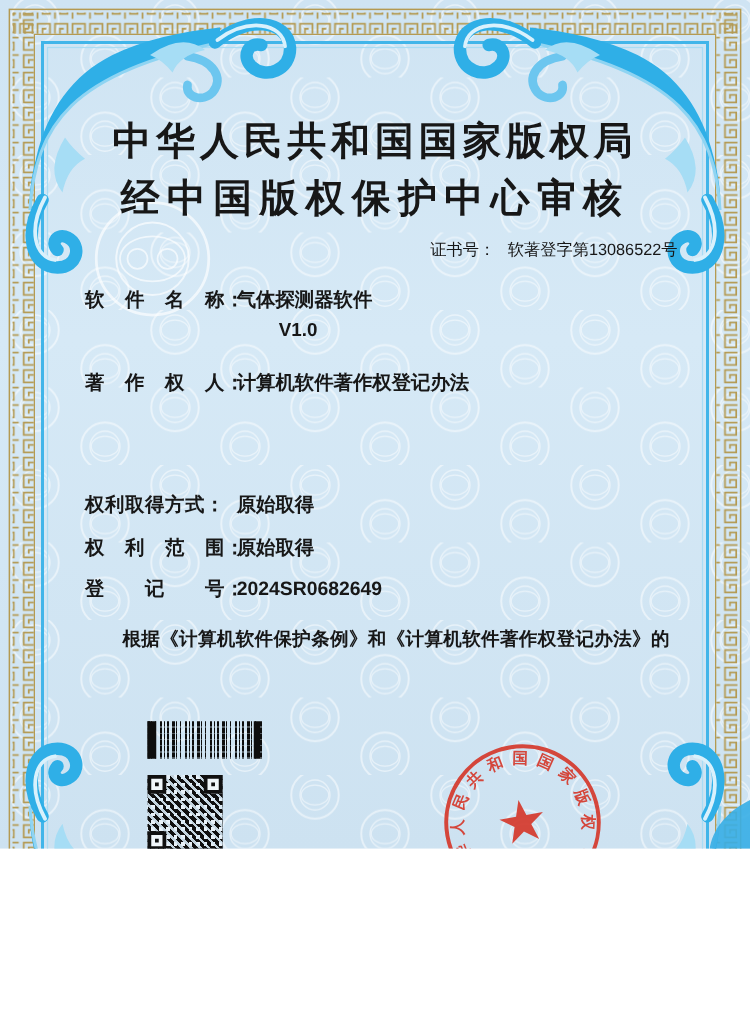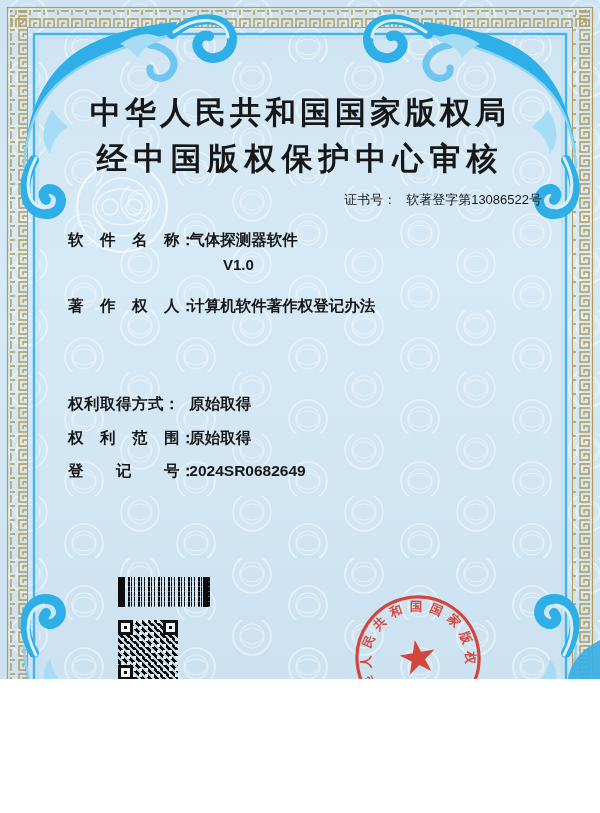--- a/index.html
+++ b/index.html
@@ -141,20 +141,21 @@
   <div class="abs field" style="top:428px;">
     <span class="flabel">权　利　范　围：</span>
     <span class="fvalue">原始取得</span>
   </div>
 
   <div class="abs field" style="top:461px;">
     <span class="flabel">登　　记　　号：</span>
     <span class="fvalue">2024SR0682649</span>
   </div>
 
+  <div class="abs bodyline indent" style="top:502px;">根据《计算机软件保护条例》和《计算机软件著作权登记办法》的</div>
 
   <div class="barcode">
     <div class="startbar"></div>
     <div class="stopbar"></div>
   </div>
 
   <div class="qr">
     <div class="finder f-tl">
         <div class="fw"></div>
         <div class="fb"></div>

